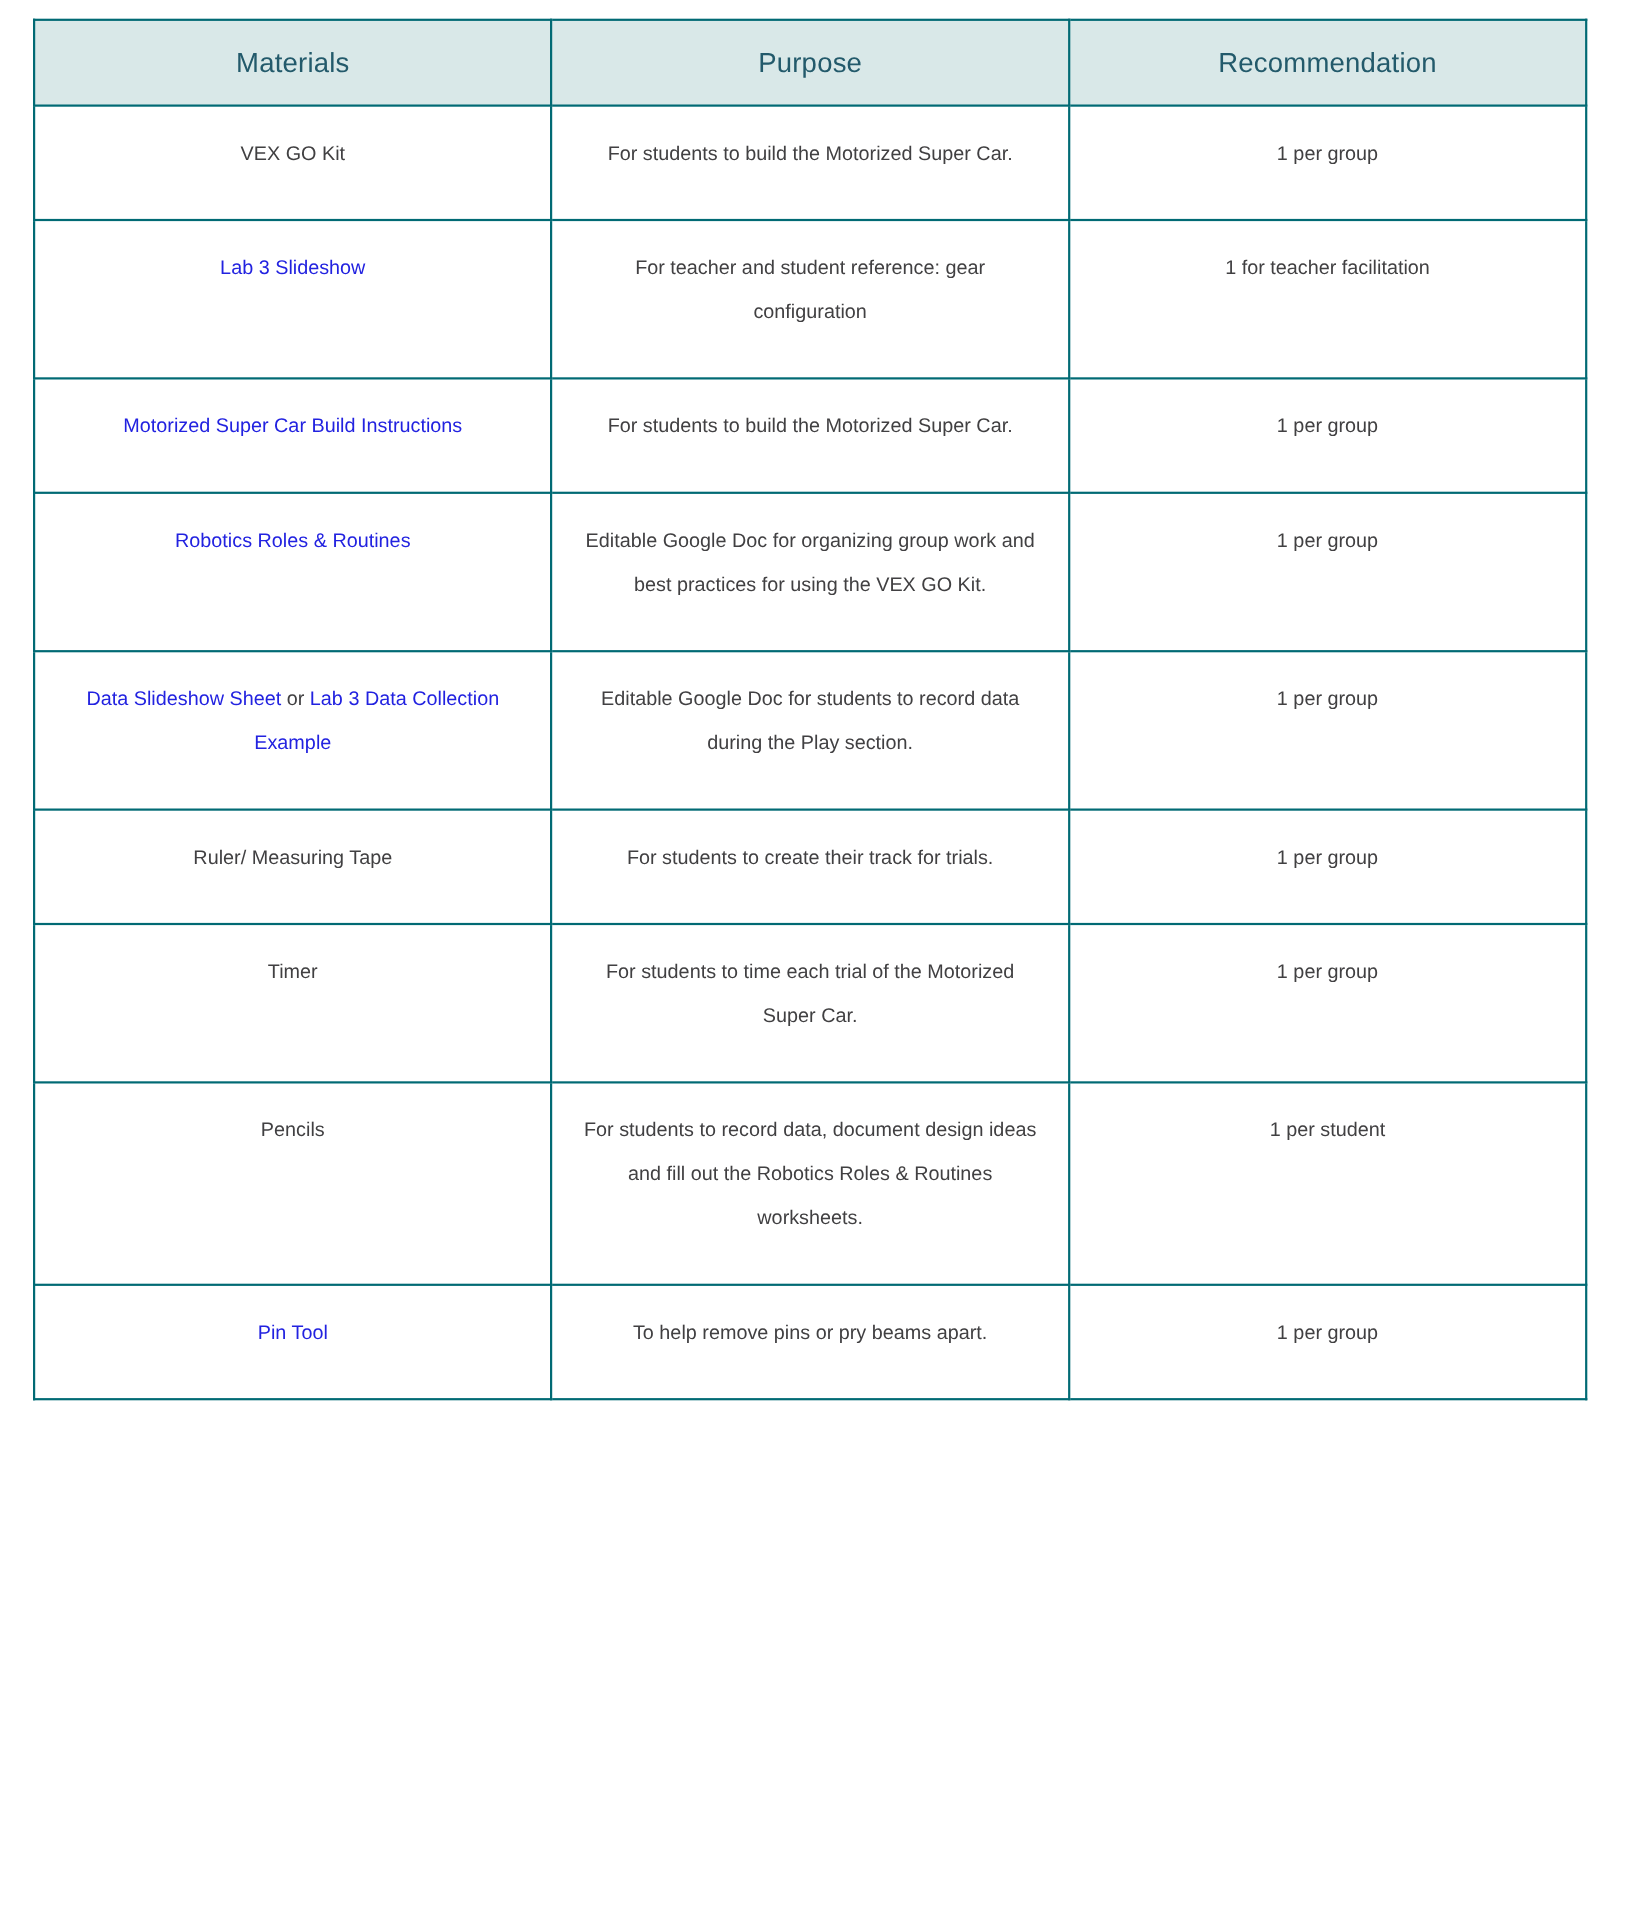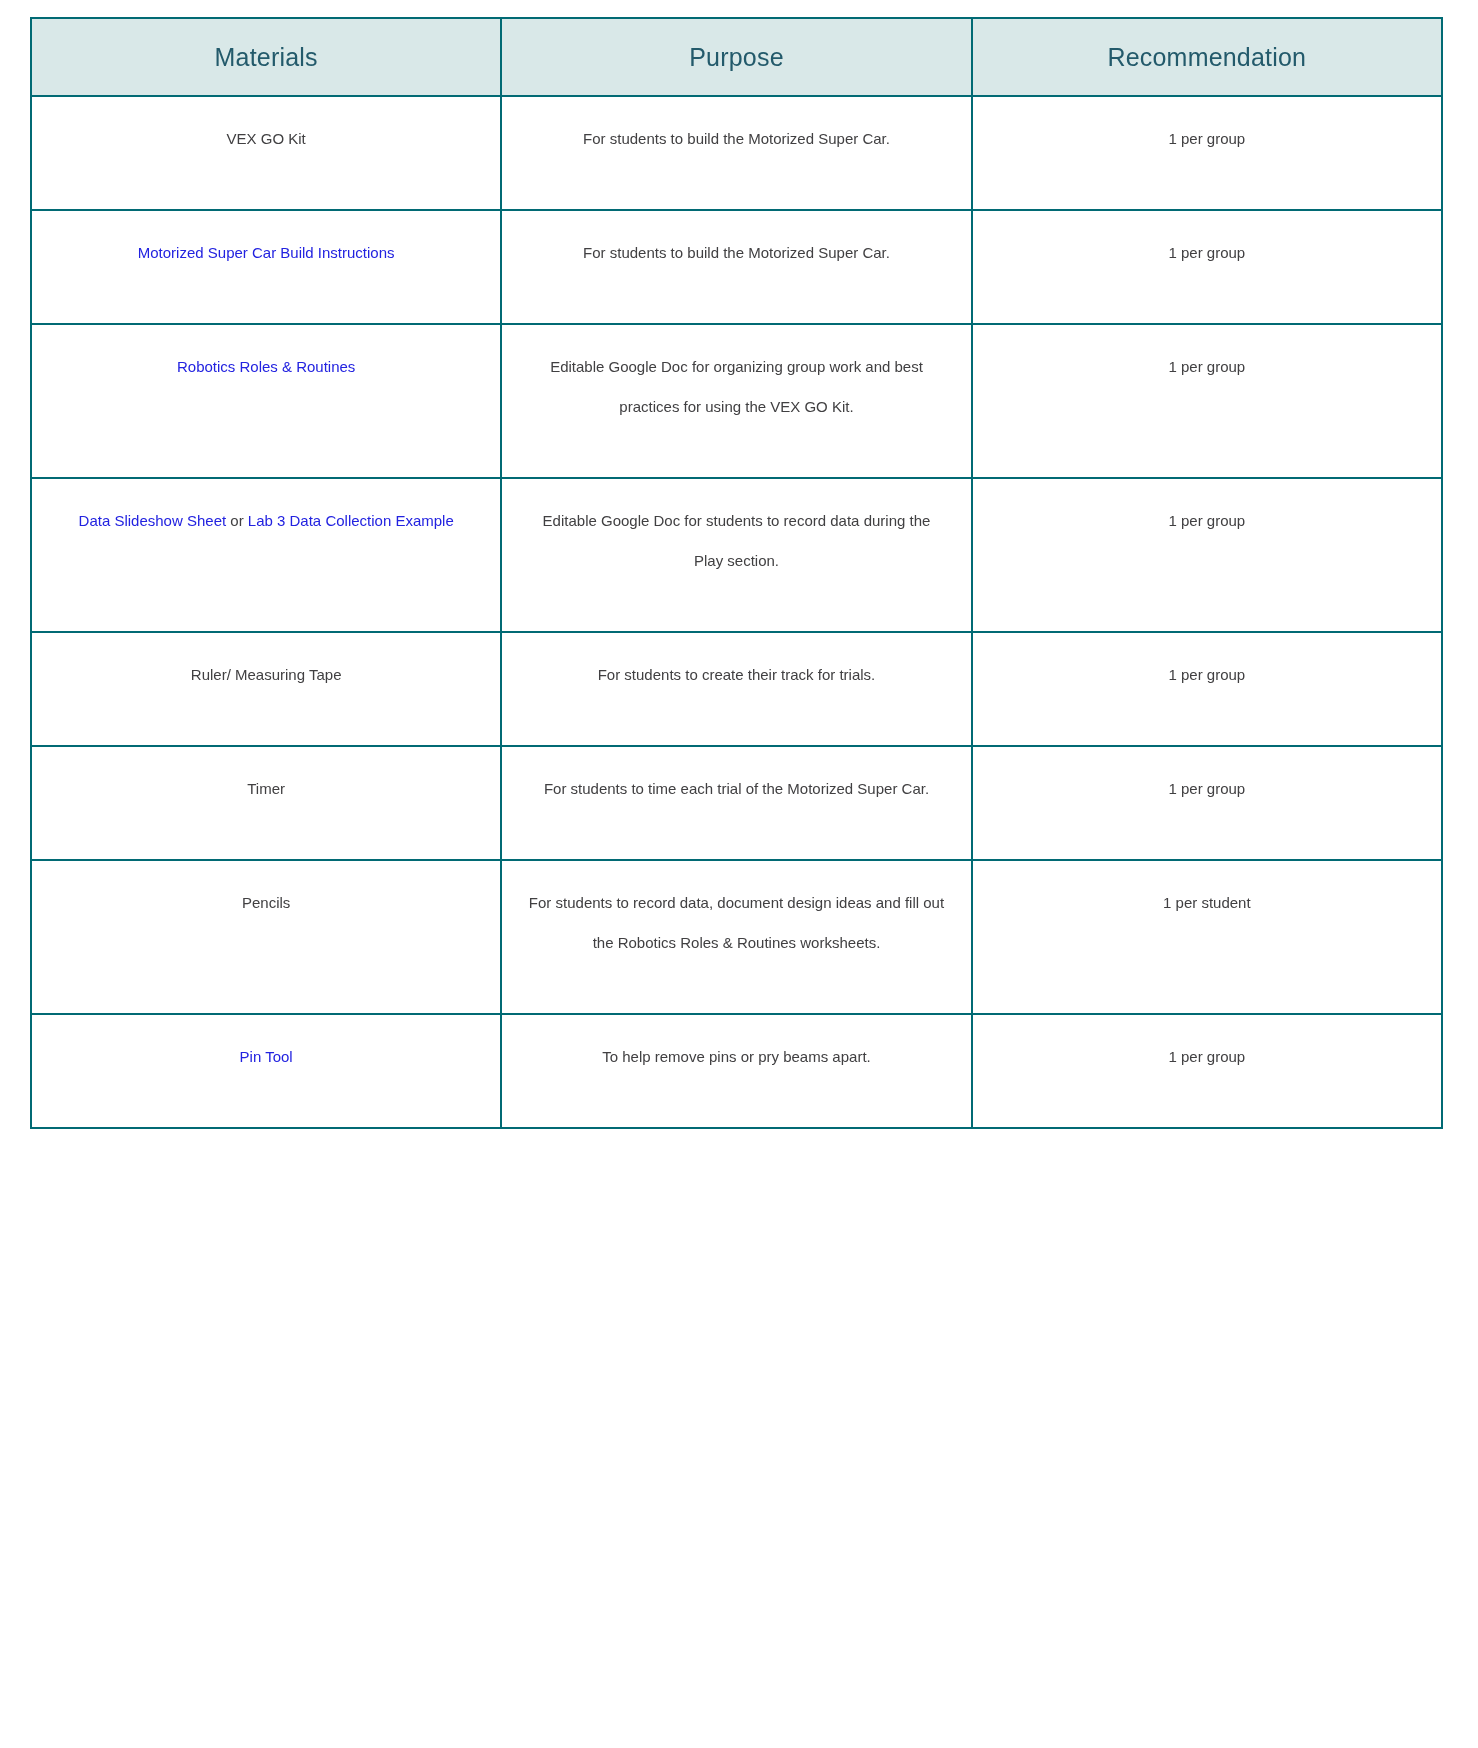--- a/index.html
+++ b/index.html
@@ -34,22 +34,22 @@
     font-size: 25px;
     font-weight: 400;
     height: 78px;
     text-align: center;
     vertical-align: middle;
     letter-spacing: 0.2px;
   }
   td.cell {
     vertical-align: top;
     text-align: center;
-    padding: 22px 24px 50px 24px;
-    font-size: 15px;
+    padding: 22px 24px 40px 24px;
+    font-size: 18px;
     line-height: 40px;
     color: #414042;
     background: #ffffff;
   }
   a.link {
     color: #2222e0;
     text-decoration: none;
     cursor: pointer;
   }
 </style>
@@ -70,20 +70,25 @@
         <th class="header-cell">Recommendation</th>
       </tr>
     </thead>
     <tbody id="table-body">
   <tr>
     <td class="cell"><span>VEX GO Kit</span></td>
     <td class="cell"><span>For students to build the Motorized Super Car.</span></td>
     <td class="cell"><span>1 per group</span></td>
   </tr>
 
+  <tr>
+    <td class="cell"><a class="link" href="#">Lab 3 Slideshow</a></td>
+    <td class="cell"><span>For teacher and student reference: gear configuration</span></td>
+    <td class="cell"><span>1 for teacher facilitation</span></td>
+  </tr>
 
 
   <tr>
     <td class="cell"><a class="link" href="#">Motorized Super Car Build Instructions</a></td>
     <td class="cell"><span>For students to build the Motorized Super Car.</span></td>
     <td class="cell"><span>1 per group</span></td>
   </tr>
 
   <tr>
     <td class="cell"><a class="link" href="#">Robotics Roles &amp; Routines</a></td>

